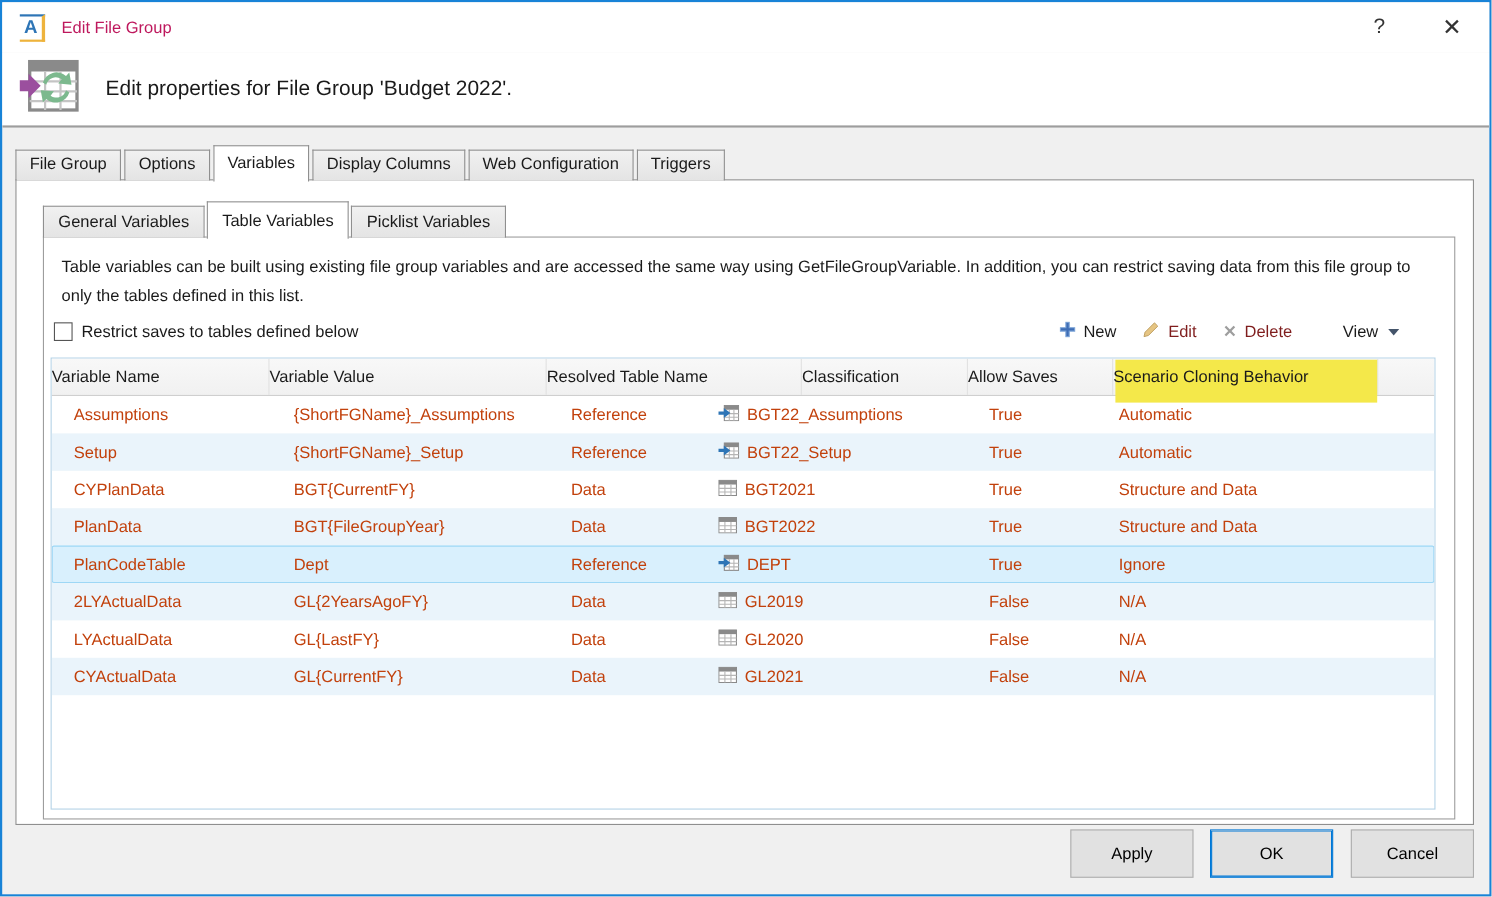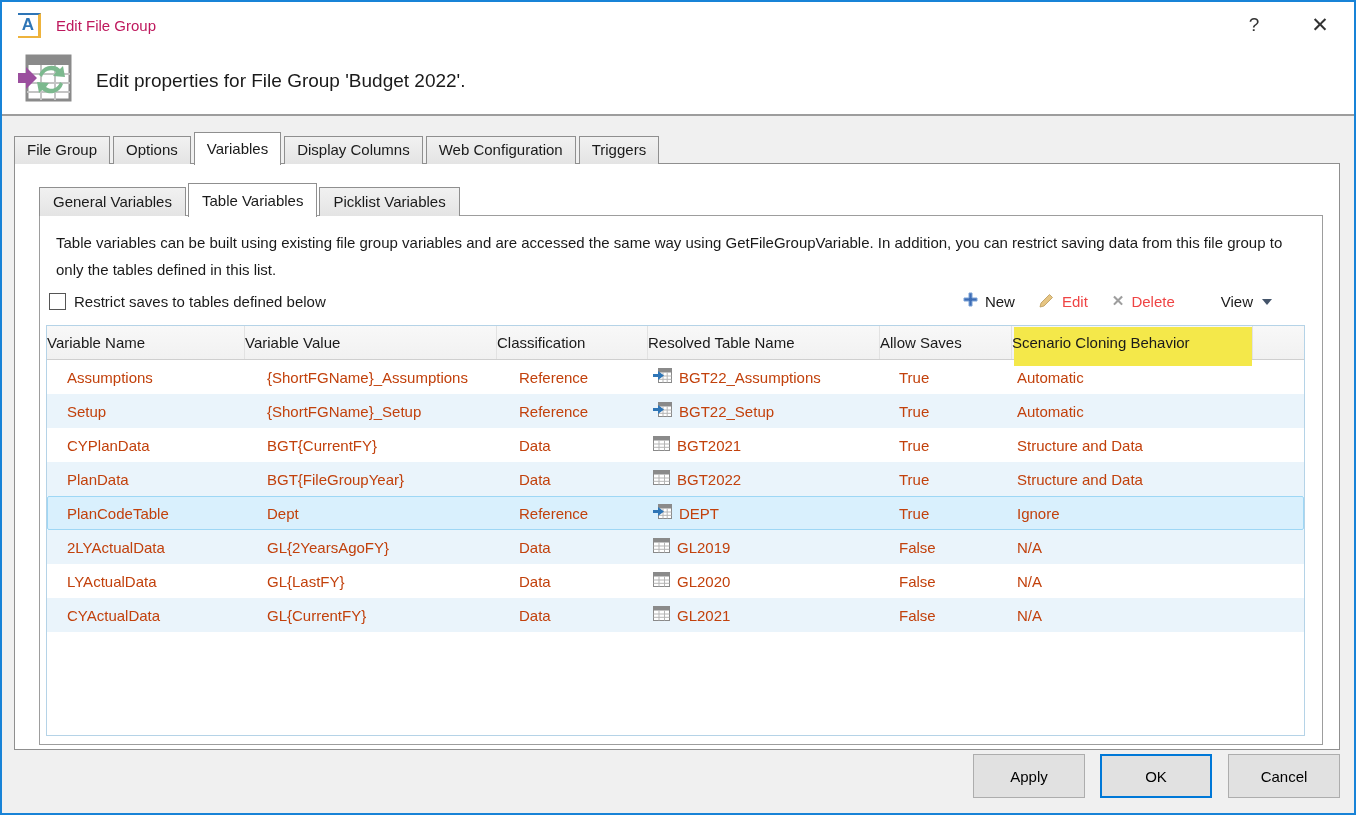--- a/index.html
+++ b/index.html
@@ -41,21 +41,21 @@
   .inner-panel { position:absolute; left:24px; right:16px; top:51px; bottom:4px; background:#fff;
                  border:1px solid #9d9d9d; }
   
   .desc { position:absolute; top:13px; left:16px; right:18px; font-size:15px; line-height:27px; color:#1a1a1a; }
   .controls { position:absolute; top:72px; left:9px; right:50px; height:26px; display:flex; align-items:center; }
   .chk { width:17px; height:17px; border:1px solid #555; background:#fff; margin-right:8px; flex:none; }
   .chk-label { font-size:15px; }
   .toolbar { margin-left:auto; display:flex; align-items:center; font-size:15px; }
   .tool { display:flex; align-items:center; gap:7px; margin-left:24px; cursor:default; }
   .tool .lbl { color:#1a1a1a; }
-  .tool.disabled .lbl { color:#ef4444; }
+  .tool.disabled .lbl { color:#7f1d1d; }
   .tool-view { margin-left:46px; }
   .caret { width:0; height:0; border-left:5px solid transparent; border-right:5px solid transparent;
            border-top:6px solid #44546a; margin-left:2px; margin-top:2px; }
   .x-glyph { color:#9e9e9e; font-size:15px; font-weight:bold; }
   
   .grid { position:absolute; left:6px; right:17px; top:109px; bottom:8px; background:#fff;
           border:1px solid #b5d3e7; overflow:hidden; }
   .ghead { display:flex; height:34px; background:linear-gradient(#f8f8f8,#f1f1f1); border-bottom:1px solid #cfcfcf; }
   .gh { display:flex; align-items:center; justify-content:flex-start; font-size:15px; color:#1a1a1a;
         border-right:1px solid #e2e2e2; position:relative; }
@@ -168,25 +168,25 @@
       </div>
 
       <div class="grid">
         <div class="ghead">
           <div class="gh c1">
               <span>Variable Name</span>
             </div>
           <div class="gh c2">
               <span>Variable Value</span>
             </div>
+          <div class="gh c4">
+              <span>Resolved Table Name</span>
+            </div>
           <div class="gh c3">
               <span>Classification</span>
-            </div>
-          <div class="gh c4">
-              <span>Resolved Table Name</span>
             </div>
           <div class="gh c5">
               <span>Allow Saves</span>
             </div>
           <div class="gh c6 hl">
               <span>Scenario Cloning Behavior</span>
             </div>
           <div class="gh cfill">
               <span></span>
             </div>

